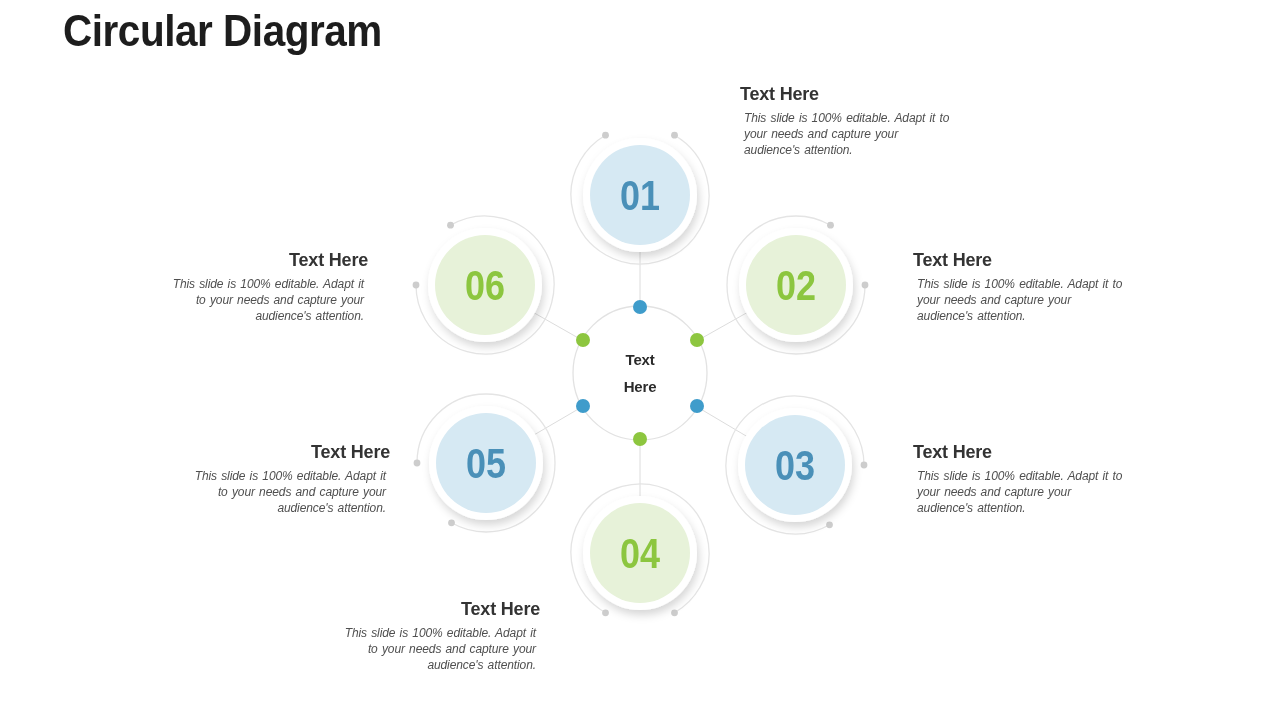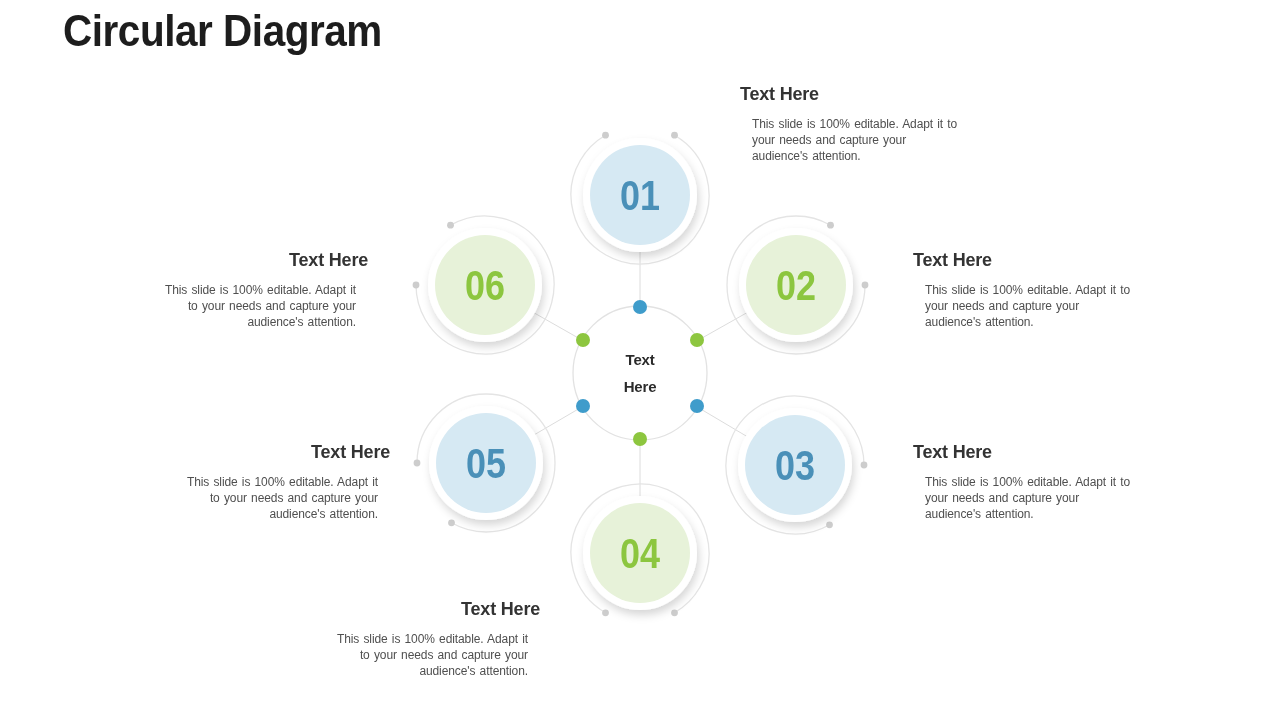--- a/index.html
+++ b/index.html
@@ -33,22 +33,22 @@
     position:absolute;left:578px;top:346px;width:124px;text-align:center;
     font-size:15px;line-height:27px;font-weight:700;color:#2b2b2b;
     white-space:pre-line;letter-spacing:-0.2px;
   }
   .tb{position:absolute;}
   .tb h3{
     margin:0 0 6px 0;font-size:18px;line-height:20px;font-weight:700;
     color:#333333;letter-spacing:-0.2px;
   }
   .tb p{
-    margin:12px;font-size:12px;line-height:16px;color:#4f4f4f;
-    white-space:pre-line;letter-spacing:-0.1px;word-spacing:1px;
+    margin:4px;font-size:12px;line-height:16px;color:#4f4f4f;
+    white-space:pre-line;letter-spacing:-0.1px;word-spacing:1px;font-style:italic;
   }
   .tb.align-right{text-align:right;}
 </style>
 </head>
 <body>
 
 <div class="slide">
 
   <h1 class="title">Circular Diagram</h1>
 

